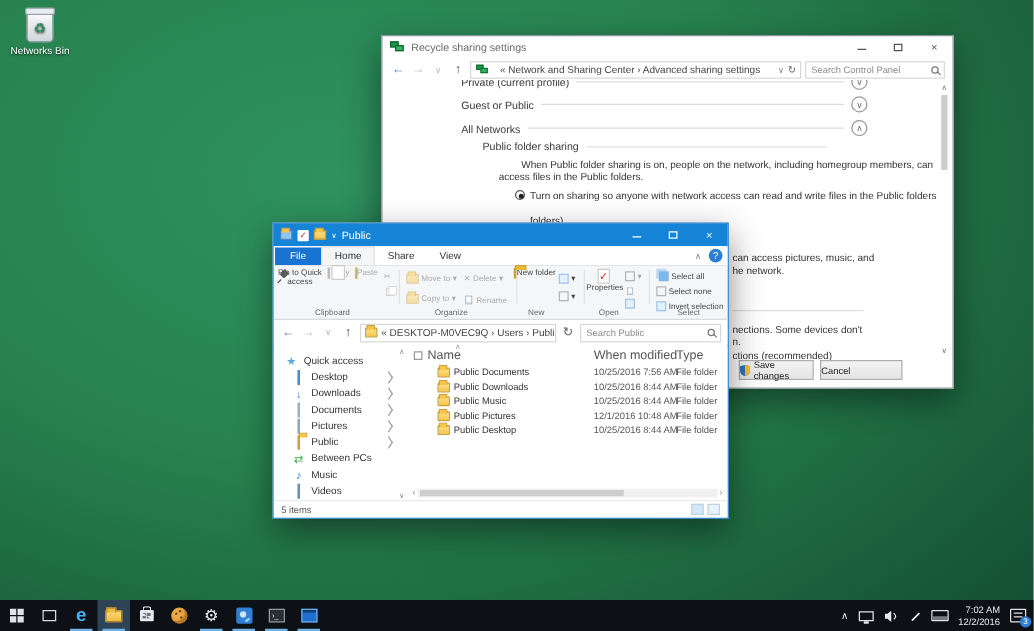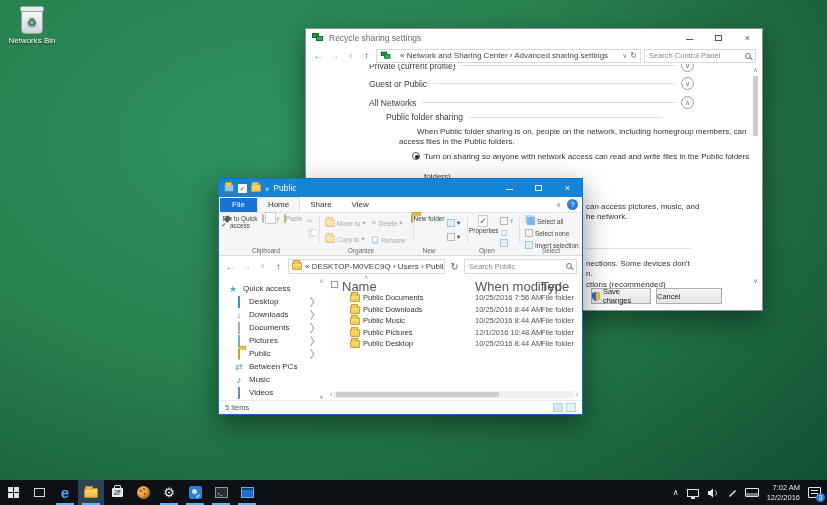--- a/index.html
+++ b/index.html
@@ -89,21 +89,21 @@
   .navpane { width:107px; position:relative; padding-top:5px; }
   .navitem { display:flex; align-items:center; gap:4px; height:13px; padding-left:14px; color:#333; position:relative; }
   .navitem .pin2 { position:absolute; right:12px; width:6px; height:6px; border-right:1px solid #9a9a9a; border-bottom:1px solid #9a9a9a; transform:rotate(-45deg) skew(-12deg,-12deg); }
   .nico { width:12px; text-align:center; flex:none; font-size:9px; line-height:10px; }
   .moni { width:11px; height:8px; border:1px solid #3f8fd6; background:#cfe6f8; margin:0 auto; }
   .doci { width:8px; height:10px; border:1px solid #9ab0c0; background:#fff; box-shadow:inset 0 -2px 0 #d7e4ee; margin:0 auto; }
   .pici { width:11px; height:8px; border:1px solid #8aa6ba; background:linear-gradient(180deg,#bfe1f5 60%,#9fd08a 60%); margin:0 auto; }
   .vidi { width:11px; height:8px; border:1px solid #6a8fae; background:#dfeefa; box-shadow:inset 2px 0 0 #9fc3de, inset -2px 0 0 #9fc3de; margin:0 auto; }
   .navscroll { position:absolute; right:0; top:0; bottom:0; width:9px; font-size:6px; color:#888; }
   .filearea { flex:1; position:relative; color:#444; }
-  .fhead { position:absolute; top:2px; left:0; right:16px; height:12px; color:#555; font-size:13px; }
+  .fhead { position:absolute; top:2px; left:0; right:16px; height:12px; color:#555; font-size:10px; }
   .chk { width:7px; height:7px; border:1px solid #9a9a9a; background:#fff; position:absolute; }
   .frow { position:absolute; left:0; right:0; height:11px; font-size:7.5px; color:#333; }
   .fcol-name { position:absolute; left:37px; white-space:nowrap; }
   .fcol-mod { position:absolute; left:149px; white-space:nowrap; color:#555; }
   .fcol-type { position:absolute; left:215px; white-space:nowrap; color:#555; }
   .hscroll { position:absolute; left:4px; right:4px; bottom:2px; height:8px; display:flex; align-items:center; color:#888; font-size:7px; }
   .hscroll .track { flex:1; height:7px; background:#f0f0f0; position:relative; margin:0 2px; }
   .hscroll .thumb { position:absolute; left:2px; width:68%; top:1px; bottom:1px; background:#cdcdcd; }
   .statusbar { position:absolute; left:0; right:0; bottom:0; height:14px; border-top:1px solid #eaeaea; background:#fff; display:flex; align-items:center; padding:0 6px; font-size:7.5px; color:#555; justify-content:space-between; }
   .viewbtns { display:flex; gap:3px; }

